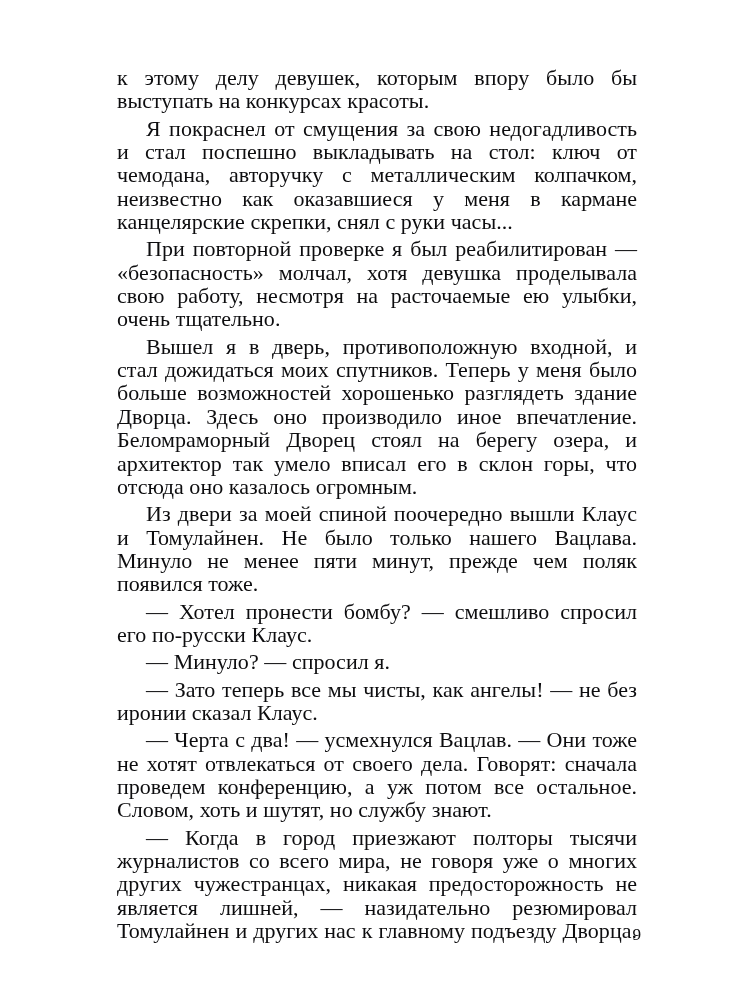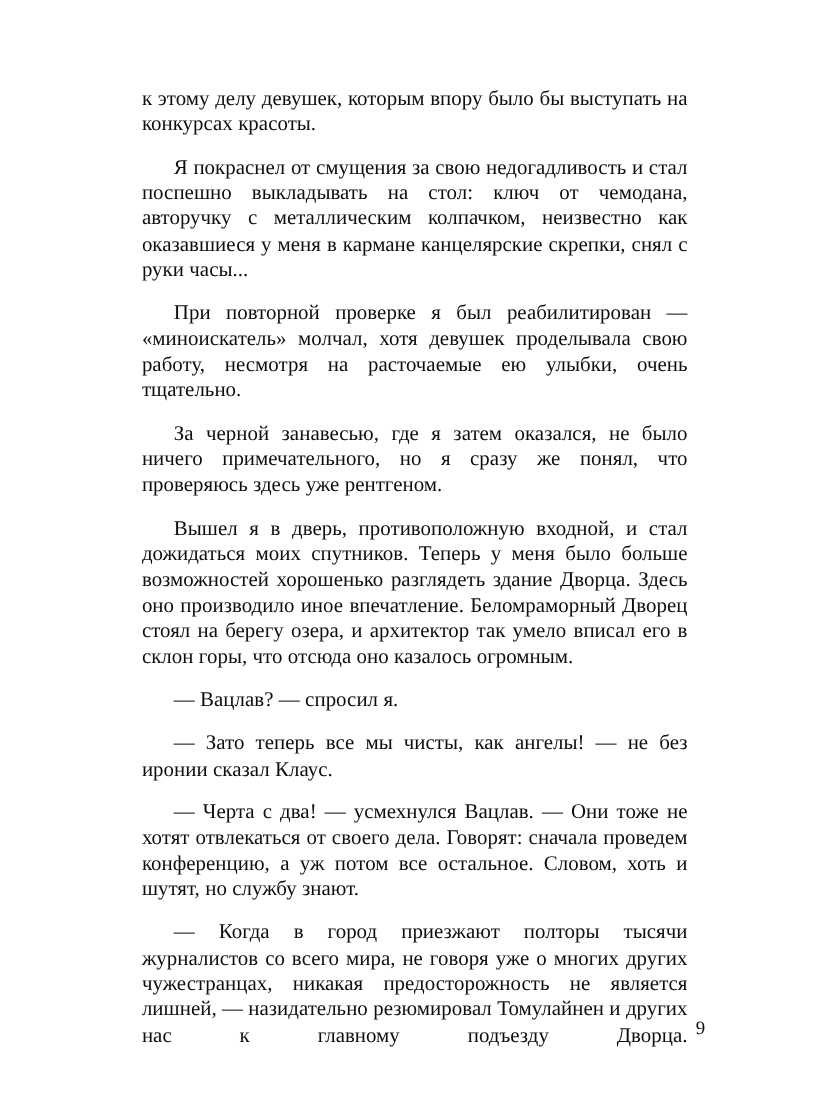--- a/index.html
+++ b/index.html
@@ -19,23 +19,23 @@
   }
 
   .text-column {
     position: absolute;
     left: 113px;
     top: 62px;
     width: 528px;
   }
 
   .para {
-    margin: 16px;
+    margin: 4px;
     font-family: "Liberation Serif", "DejaVu Serif", serif;
-    font-size: 19px;
+    font-size: 22px;
     line-height: 23.35px;
     color: #0d0d0f;
     text-align: justify;
     text-justify: inter-word;
     hyphens: manual;
     -webkit-hyphens: manual;
     text-indent: 29px;
     letter-spacing: 0.02px;
     word-spacing: 0.1px;
   }
@@ -62,24 +62,25 @@
 </style>
 </head>
 <body>
 
 <div class="page">
 
   <div class="text-column">
 
     <p class="para continuation">к этому делу девушек, которым впору было бы выступать на конкурсах красоты.</p>
     <p class="para">Я покраснел от смущения за свою недогадливость и стал поспешно выкладывать на стол: ключ от чемодана, авторучку с металлическим колпачком, неизвестно как оказавшиеся у меня в кармане канцелярские скрепки, снял с руки часы...</p>
-    <p class="para">При повторной проверке я был реабилитирован — «миноискатель» молчал, хотя девушек проделывала свою работу, несмотря на расточаемые ею улыбки, очень тщательно.</p>
-    <p class="para">За черной занавесью, где я затем оказался, не было ничего примечательного, но я сразу же понял, что проверяюсь здесь уже рентгеном.</p>
+    <p class="para">При повторной проверке я был реабилитирован — «безопасность» молчал, хотя девушка проделывала свою работу, несмотря на расточаемые ею улыбки, очень тщательно.</p>
     <p class="para">Вышел я в дверь, противоположную входной, и стал дожидаться моих спутников. Теперь у меня было больше возможностей хорошенько разглядеть здание Дворца. Здесь оно производило иное впечатление. Беломраморный Дворец стоял на берегу озера, и архитектор так умело вписал его в склон горы, что отсюда оно казалось огромным.</p>
-    <p class="para">— Вацлав? — спросил я.</p>
+    <p class="para">Из двери за моей спиной поочередно вышли Клаус и Томулайнен. Не было только нашего Вацлава. Минуло не менее пяти минут, прежде чем поляк появился тоже.</p>
+    <p class="para">— Хотел пронести бомбу? — смешливо спросил его по-русски Клаус.</p>
+    <p class="para">— Минуло? — спросил я.</p>
     <p class="para">— Зато теперь все мы чисты, как ангелы! — не без иронии сказал Клаус.</p>
     <p class="para">— Черта с два! — усмехнулся Вацлав. — Они тоже не хотят отвлекаться от своего дела. Говорят: сначала проведем конференцию, а уж потом все остальное. Словом, хоть и шутят, но службу знают.</p>
     <p class="para last-line-full">— Когда в город приезжают полторы тысячи журналистов со всего мира, не говоря уже о многих других чужестранцах, никакая предосторожность не является лишней, — назидательно резюмировал Томулайнен и других нас к главному подъезду Дворца.</p>
 
   </div>
 
   <div class="page-number">9</div>
 
 </div>
 

